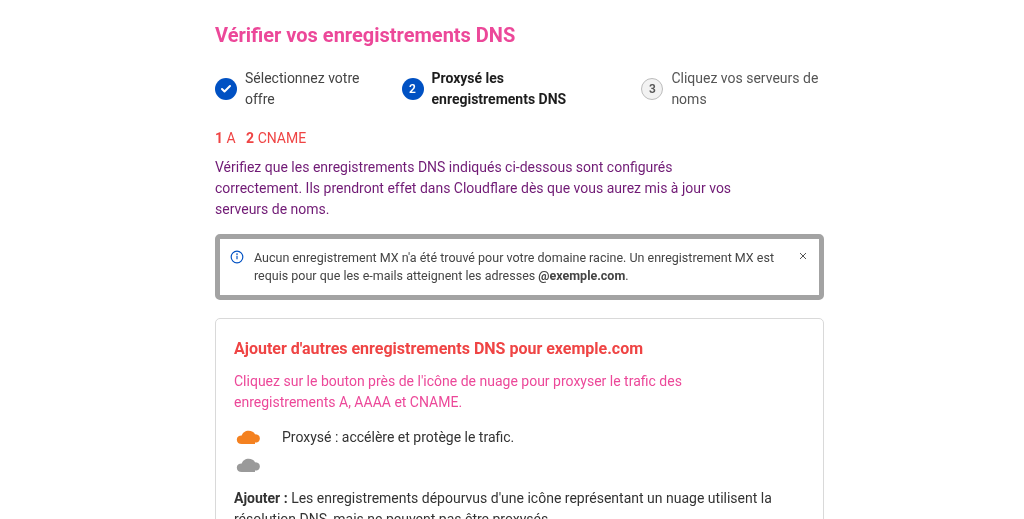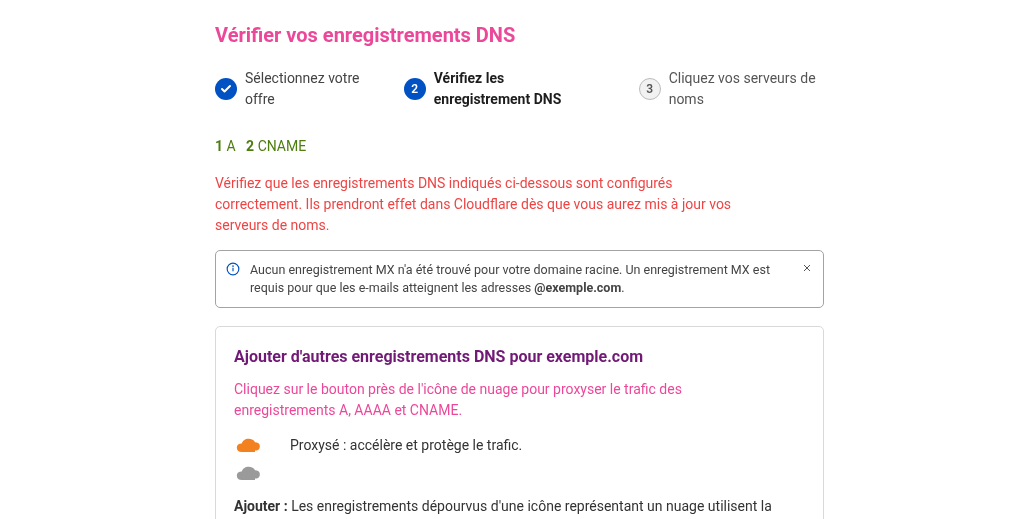--- a/index.html
+++ b/index.html
@@ -18,21 +18,21 @@
   h1.title {
     font-size: 20px;
     font-weight: 700;
     color: #ec4899;
     margin-bottom: 18px;
   }
   .stepper {
     display: flex;
     align-items: flex-end;
     gap: 36px;
-    margin-bottom: 26px;
+    margin-bottom: 18px;
   }
   .step {
     display: flex;
     align-items: center;
     gap: 8px;
     font-size: 14px;
   }
   .step .circle {
     width: 22px; height: 22px;
     border-radius: 50%;
@@ -46,33 +46,33 @@
   .step.done .circle { background: #0051c3; color: #fff; }
   .step.current .circle { background: #0051c3; color: #fff; }
   .step.upcoming .circle { background: #f2f2f2; border: 1px solid #bcbcbc; color: #555; }
   .step.done .label { color: #444; }
   .step.current .label { font-weight: 700; color: #1d1d1d; }
   .step.upcoming .label { color: #555; }
   .step .check svg { width: 12px; height: 12px; }
 
   .counts {
     font-size: 14px;
-    color: #4d7c0f;
-    margin-bottom: 16px;
+    color: #ef4444;
+    margin-bottom: 8px;
   }
   .counts b { font-weight: 700; }
 
   .intro {
-    color: #ef4444;
+    color: #701a75;
     margin-bottom: 14px;
     max-width: 520px;
   }
 
   .alert {
-    border: 1px solid #a3a3a3;
+    border: 5px solid #a3a3a3;
     border-radius: 5px;
     padding: 10px 34px 10px 34px;
     position: relative;
     font-size: 12.5px;
     color: #444;
     line-height: 1.45;
     margin-bottom: 18px;
   }
   .alert .info-icon {
     position: absolute;
@@ -90,32 +90,32 @@
   .alert .domain-bold { font-weight: 700; }
 
   .card {
     border: 1px solid #d9d9d9;
     border-radius: 5px;
     padding: 18px 18px 0 18px;
   }
   .card h2 {
     font-size: 16px;
     font-weight: 700;
-    color: #701a75;
+    color: #ef4444;
     margin-bottom: 10px;
   }
   .card .lead {
     color: #ec4899;
     margin-bottom: 14px;
     max-width: 480px;
   }
   .cloud-row {
     display: flex;
     align-items: center;
-    gap: 28px;
+    gap: 20px;
     margin-bottom: 10px;
     font-size: 14px;
     color: #333;
   }
   .cloud-icon { width: 28px; height: 16px; flex-shrink: 0; }
 
   .note {
     color: #333;
     margin: 14px 0 16px 0;
     max-width: 540px;
@@ -133,21 +133,21 @@
     <div class="step done">
       <span class="circle check">
         <svg viewBox="0 0 24 24" fill="none" stroke="#fff" stroke-width="4" stroke-linecap="round" stroke-linejoin="round">
             <polyline points="20 6 9 17 4 12"></polyline>
           </svg>
       </span>
       <span class="label">Sélectionnez votre offre</span>
     </div>
     <div class="step current">
       <span class="circle">2</span>
-      <span class="label">Vérifiez les enregistrement DNS</span>
+      <span class="label">Proxysé les enregistrements DNS</span>
     </div>
     <div class="step upcoming">
       <span class="circle">3</span>
       <span class="label">Cliquez vos serveurs de noms</span>
     </div>
   </div>
 
   <div class="counts">
     <b>1</b> <span>A</span>&nbsp;&nbsp;
     <b>2</b> <span>CNAME</span>

